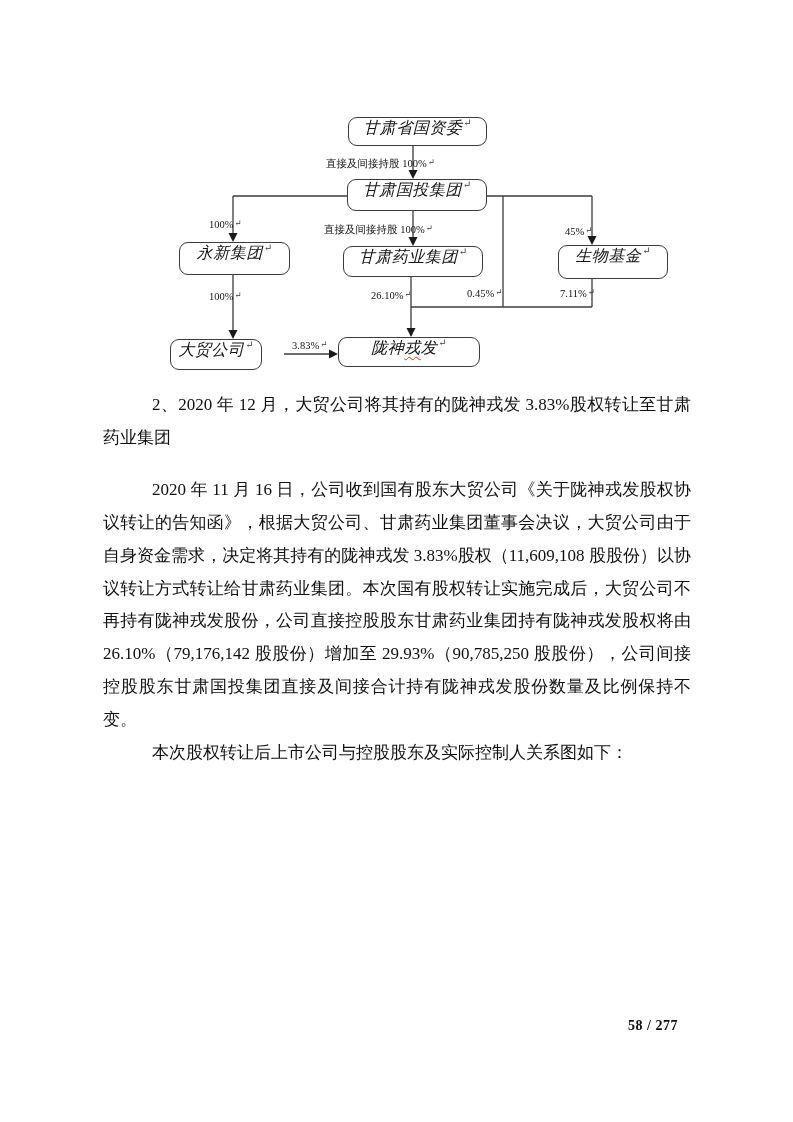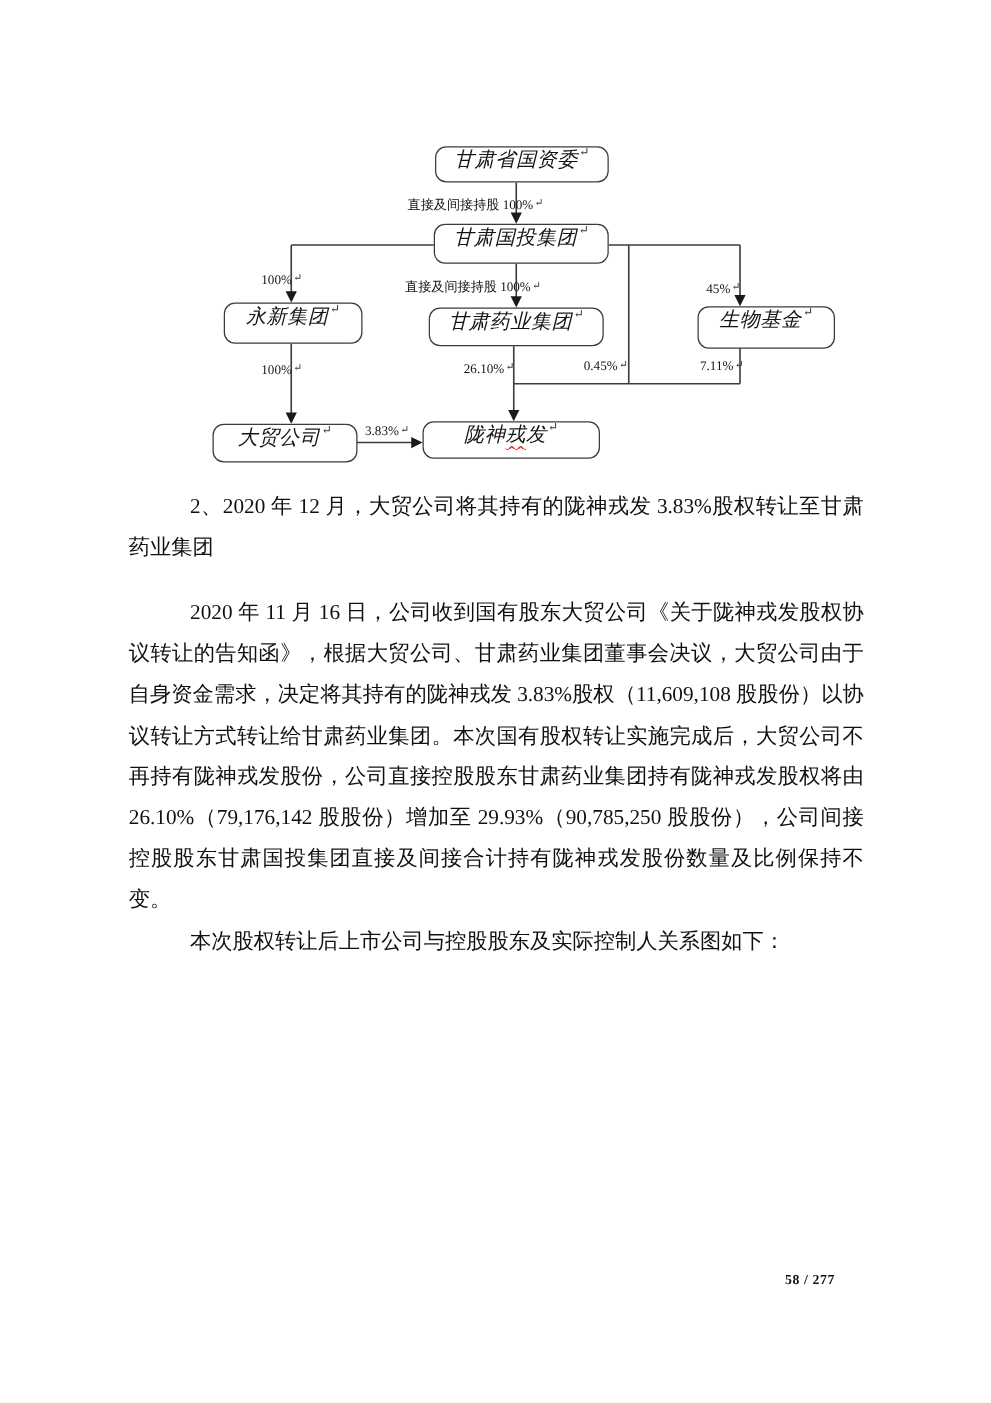--- a/index.html
+++ b/index.html
@@ -33,21 +33,21 @@
   .body-text {
     position:absolute; left:103px; top:389px; width:588px;
     font-size:17px; line-height:32.9px; text-align:justify; color:#101010;
   }
   .body-text p { margin:0; text-indent:49px; }
   .body-text p.heading { margin-bottom:19px; }
 
   
   .pagenum {
     position:absolute; left:628px; top:1018px;
-    font-size:11px; font-weight:bold; color:#101010; letter-spacing:0.5px;
+    font-size:14px; font-weight:bold; color:#101010; letter-spacing:0.5px;
   }
 </style>
 </head>
 <body>
 
 <div class="page">
 
   <div class="diagram">
 
     <svg class="connectors" width="793" height="400" viewBox="0 0 793 400">
@@ -105,21 +105,21 @@
         <span class="ret">↵</span>
     </div>
     <div class="node" style="left:343px; top:246px; width:140px; height:31px;">
       <span>甘肃药业集团</span>
         <span class="ret">↵</span>
     </div>
     <div class="node" style="left:558px; top:245px; width:110px; height:34px;">
       <span>生物基金</span>
         <span class="ret">↵</span>
     </div>
-    <div class="node" style="left:170px; top:339px; width:116px; height:31px;">
+    <div class="node" style="left:170px; top:339px; width:92px; height:31px;">
       <span>大贸公司</span>
         <span class="ret">↵</span>
     </div>
     <div class="node" style="left:338px; top:337px; width:142px; height:30px;">
       <span>陇神</span>
         <span class="squiggle">戎</span>
         <span>发</span>
         <span class="ret">↵</span>
     </div>
 

